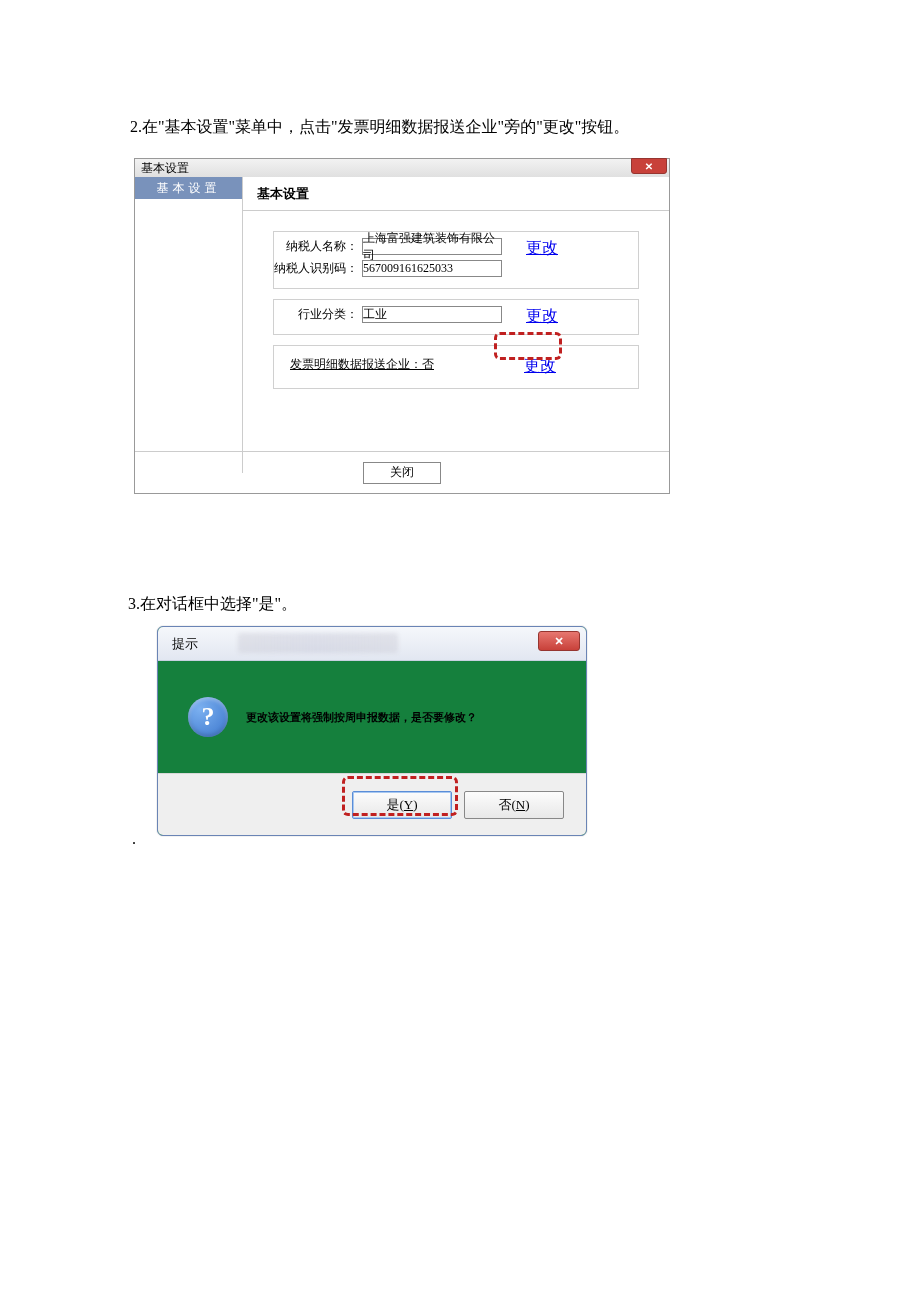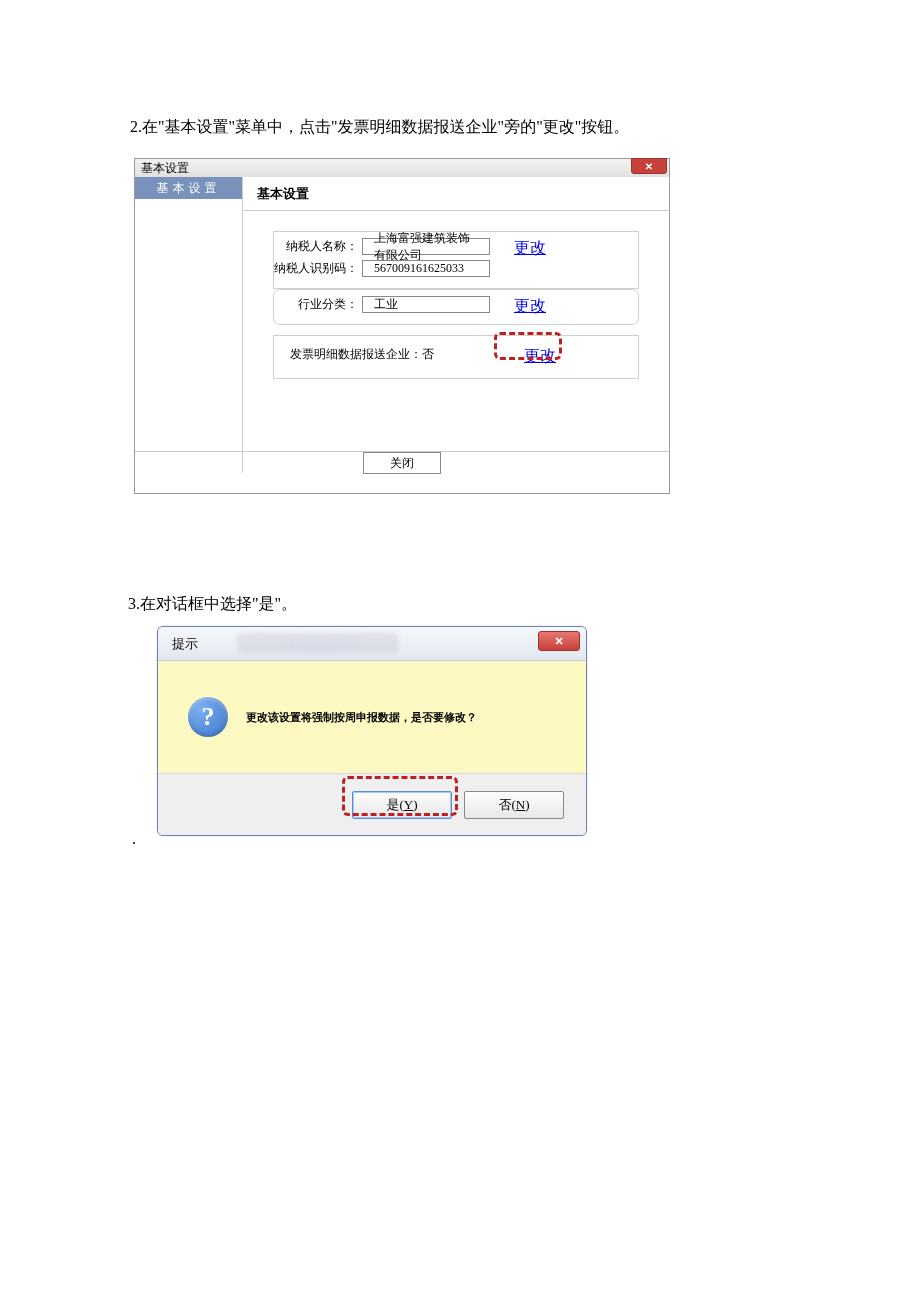--- a/index.html
+++ b/index.html
@@ -95,47 +95,47 @@
       align-items: flex-start;
       height: 22px;
       font-size: 12px;
     }
     .d1-label {
       width: 88px;
       text-align: right;
       padding-right: 4px;
     }
     .d1-field {
-      width: 128px;
+      width: 140px;
       height: 17px;
       border: 1px solid #888;
-      padding: 0 11px;
+      padding: 0 0;
       font-size: 12px;
       display: flex;
       align-items: center;
       background: #fff;
     }
     .d1-link {
       color: #0000ee;
       text-decoration: underline;
       margin-left: 24px;
       font-size: 16px;
       cursor: pointer;
     }
-    .d1-section2 { margin-top: 0; border-radius: 7px; }
-    .d1-section3 { margin-top: 10px; padding: 10px 0; }
+    .d1-section2 { margin-top: 10px; }
+    .d1-section3 { margin-top: 10px; padding: 10px 0; text-decoration: underline; }
     .d1-footer {
       position: absolute;
       bottom: 0;
       left: 0;
       right: 0;
       height: 42px;
       border-top: 1px solid #ccc;
       display: flex;
-      align-items: flex-start;
+      align-items: center;
       justify-content: center;
     }
     .d1-close-btn {
       width: 78px;
       height: 22px;
       border: 1px solid #888;
       background: #fff;
       font-size: 12px;
       display: flex;
       align-items: center;
@@ -156,21 +156,21 @@
     
     
     .dialog2 {
       position: absolute;
       left: 157px;
       top: 626px;
       width: 430px;
       height: 210px;
       border: 1px solid #6a84b5;
       border-radius: 6px;
-      background: #fef9c3;
+      background: #15803d;
       overflow: hidden;
       box-shadow: 0 0 0 1px rgba(0,0,0,0.05);
     }
     .d2-titlebar {
       height: 34px;
       background: linear-gradient(to bottom, #f5f7fb, #e2e7f1);
       display: flex;
       align-items: center;
       padding-left: 14px;
       font-size: 13px;

